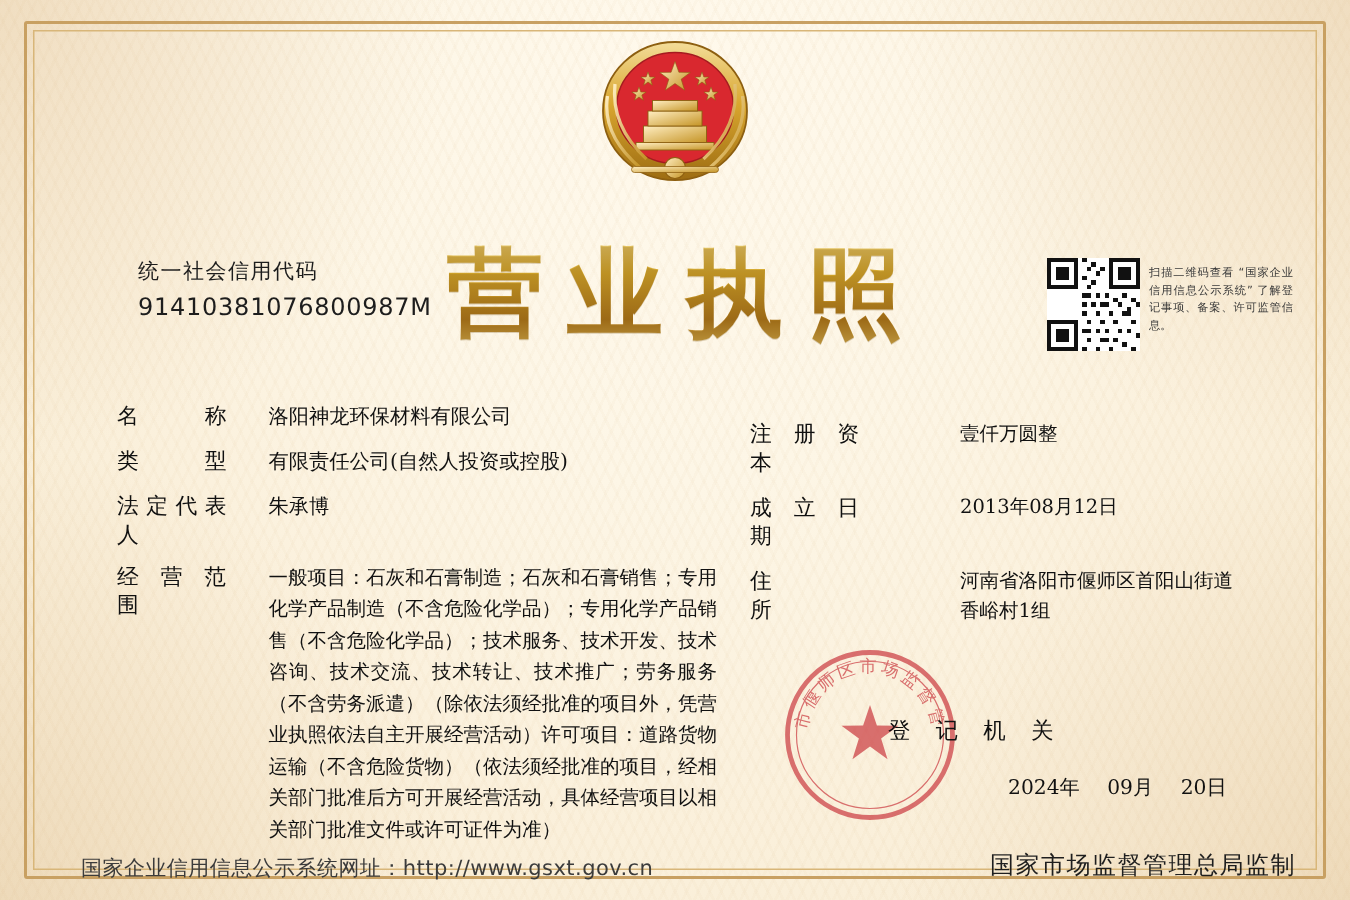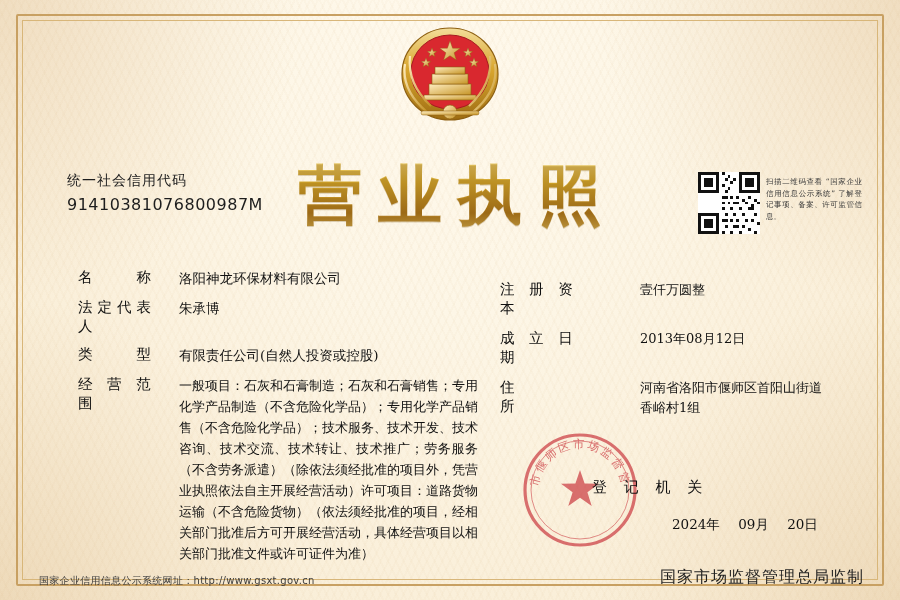--- a/index.html
+++ b/index.html
@@ -60,21 +60,21 @@
     text-indent:16px;
     color:#c8a02e;
     background:linear-gradient(180deg,#f0d98a 0%,#d4a72c 35%,#a9731a 70%,#e7c868 100%);
     -webkit-background-clip:text;
     background-clip:text;
     -webkit-text-fill-color:transparent;
     text-shadow:0 1px 0 rgba(120,80,10,0.25);
   }
   
   .code-block{
-    position:absolute;left:67px;top:172px;
+    position:absolute;left:92px;top:172px;
     font-family:"DejaVu Sans","Liberation Sans",sans-serif;
     color:#1d1d1d;
   }
   .code-label{font-size:14px;letter-spacing:1px;}
   .code-value{font-size:16px;margin-top:5px;letter-spacing:0.5px;}
   
   .qr-wrap{position:absolute;right:140px;top:172px;width:62px;height:62px;}
   .qr-note{
     position:absolute;right:38px;top:176px;width:96px;
     font-size:7.5px;line-height:1.55;color:#3a3a3a;
@@ -124,22 +124,22 @@
   }
   .reg-date span{margin-right:14px;}
   
   .seal{
     position:absolute;left:520px;top:430px;
     width:120px;height:120px;
     opacity:0.62;
   }
   
   .footer-left{
-    position:absolute;left:39px;bottom:12px;
-    font-size:10px;color:#3b3b3b;letter-spacing:0.3px;text-align:right;
+    position:absolute;left:54px;bottom:12px;
+    font-size:14px;color:#3b3b3b;letter-spacing:0.3px;text-align:right;
   }
   .footer-right{
     position:absolute;right:36px;bottom:12px;
     font-size:16px;color:#1e1e1e;letter-spacing:1px;
   }
 </style>
 </head>
 <body>
 
 <div id="license">
@@ -265,26 +265,26 @@
     </svg>
   </div>
   <div class="qr-note">扫描二维码查看 “国家企业信用信息公示系统” 了解登记事项、备案、许可监管信息。</div>
 
   <div class="fields-left">
     <div class="frow">
       <div class="flabel">名　　称</div>
       <div class="fvalue">洛阳神龙环保材料有限公司</div>
     </div>
     <div class="frow">
+      <div class="flabel">类　　型</div>
+      <div class="fvalue">有限责任公司(自然人投资或控股)</div>
+    </div>
+    <div class="frow">
       <div class="flabel">法定代表人</div>
       <div class="fvalue">朱承博</div>
-    </div>
-    <div class="frow">
-      <div class="flabel">类　　型</div>
-      <div class="fvalue">有限责任公司(自然人投资或控股)</div>
     </div>
     <div class="frow">
       <div class="flabel">经 营 范 围</div>
       <div class="fvalue scope-value">一般项目：石灰和石膏制造；石灰和石膏销售；专用化学产品制造（不含危险化学品）；专用化学产品销售（不含危险化学品）；技术服务、技术开发、技术咨询、技术交流、技术转让、技术推广；劳务服务（不含劳务派遣）（除依法须经批准的项目外，凭营业执照依法自主开展经营活动）许可项目：道路货物运输（不含危险货物）（依法须经批准的项目，经相关部门批准后方可开展经营活动，具体经营项目以相关部门批准文件或许可证件为准）</div>
     </div>
   </div>
 
   <div class="fields-right">
     <div class="rrow">
       <div class="rlabel">注 册 资 本</div>

